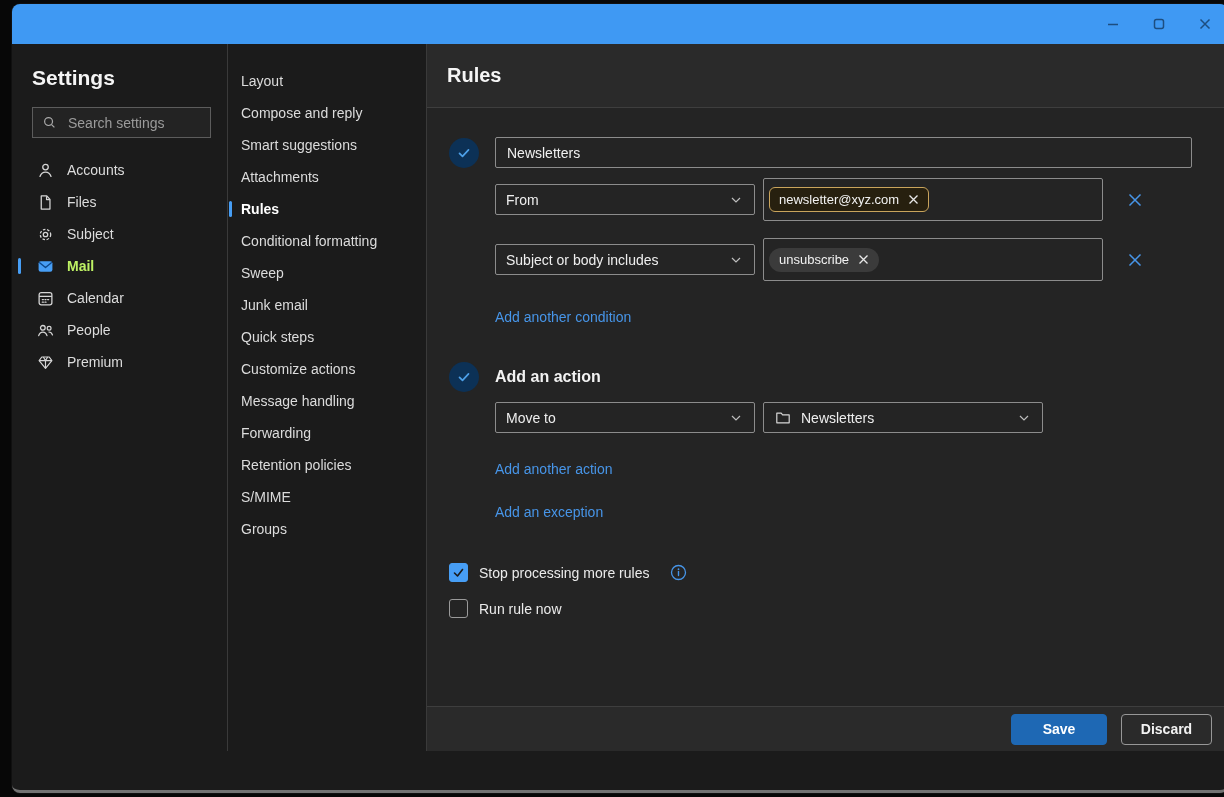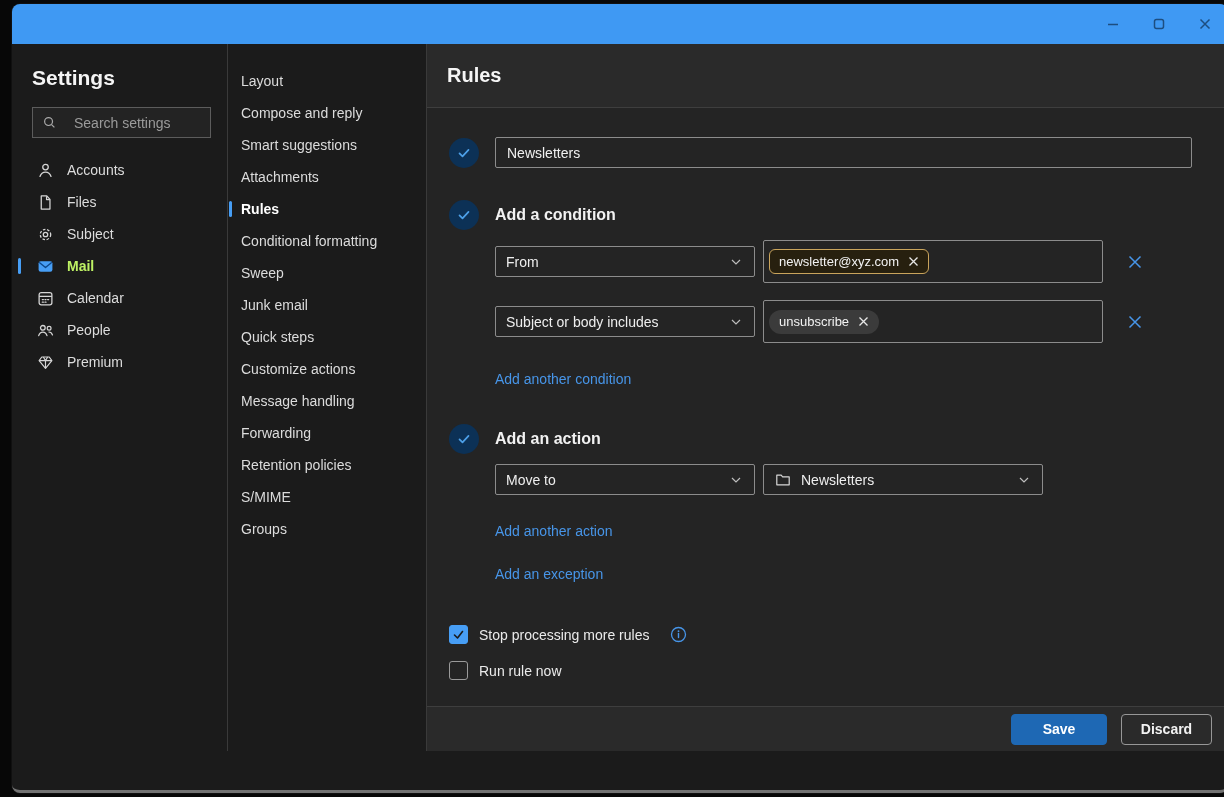--- a/index.html
+++ b/index.html
@@ -18,21 +18,21 @@
 
   
   .appbody { display:flex; height:707px; }
   .col1 { width:216px; background:#1b1b1b; border-right:1px solid #3a3a3a; position:relative; }
   .col2 { width:199px; background:#1b1b1b; border-right:1px solid #3a3a3a; padding-top:21px; }
   .main { flex:1; display:flex; flex-direction:column; background:#242424; }
 
   
   .settings-title { font-size:21px; font-weight:bold; color:#f5f5f5; margin:22px 0 0 20px; }
   .searchbox { margin:17px 16px 0 20px; height:31px; border:1px solid #5c5c5c; border-radius:0;
-               background:#232323; display:flex; align-items:center; padding:0 8px; gap:16px; }
+               background:#232323; display:flex; align-items:center; padding:0 8px; gap:10px; }
   .searchbox input { flex:1; background:transparent; border:none; outline:none;
                      color:#cfcfcf; font-size:14px; font-family:inherit; }
   .searchbox input::placeholder { color:#9b9b9b; }
   .side-nav { margin-top:16px; }
   .side-item { position:relative; height:32px; display:flex; align-items:center; gap:13px;
                padding-left:25px; font-size:14px; color:#dcdcdc; cursor:pointer; }
   .side-item .ind { display:none; }
   .side-item.active { font-weight:bold; color:#bef264; }
   .side-item.active .ind { display:block; position:absolute; left:6px; top:50%; transform:translateY(-50%);
                            width:3px; height:16px; border-radius:2px; background:#479ef5; }
@@ -277,28 +277,20 @@
 
           <div class="flexrow rule-name-row">
             <span class="check-circle">
               <svg width="16" height="16" viewBox="0 0 16 16">
                   <path d="M3.5 8.3l3 3 6-6.5" stroke="#4da0e8" stroke-width="1.7" fill="none" stroke-linecap="round" stroke-linejoin="round"></path>
                 </svg>
             </span>
             <input value="Newsletters" style="">
           </div>
 
-          <div class="flexrow section-head">
-            <span class="check-circle">
-              <svg width="16" height="16" viewBox="0 0 16 16">
-                  <path d="M3.5 8.3l3 3 6-6.5" stroke="#4da0e8" stroke-width="1.7" fill="none" stroke-linecap="round" stroke-linejoin="round"></path>
-                </svg>
-            </span>
-            <h3>Add a condition</h3>
-          </div>
 
           <div class="indent">
             <div class="flexrow cond-row">
               <div class="select">
                 <span>From</span>
                 <span class="icon16">
                   <svg width="12" height="12" viewBox="0 0 12 12">
                       <path d="M2 4l4 4 4-4" stroke="#bdbdbd" stroke-width="1.2" fill="none"></path>
                     </svg>
                 </span>

